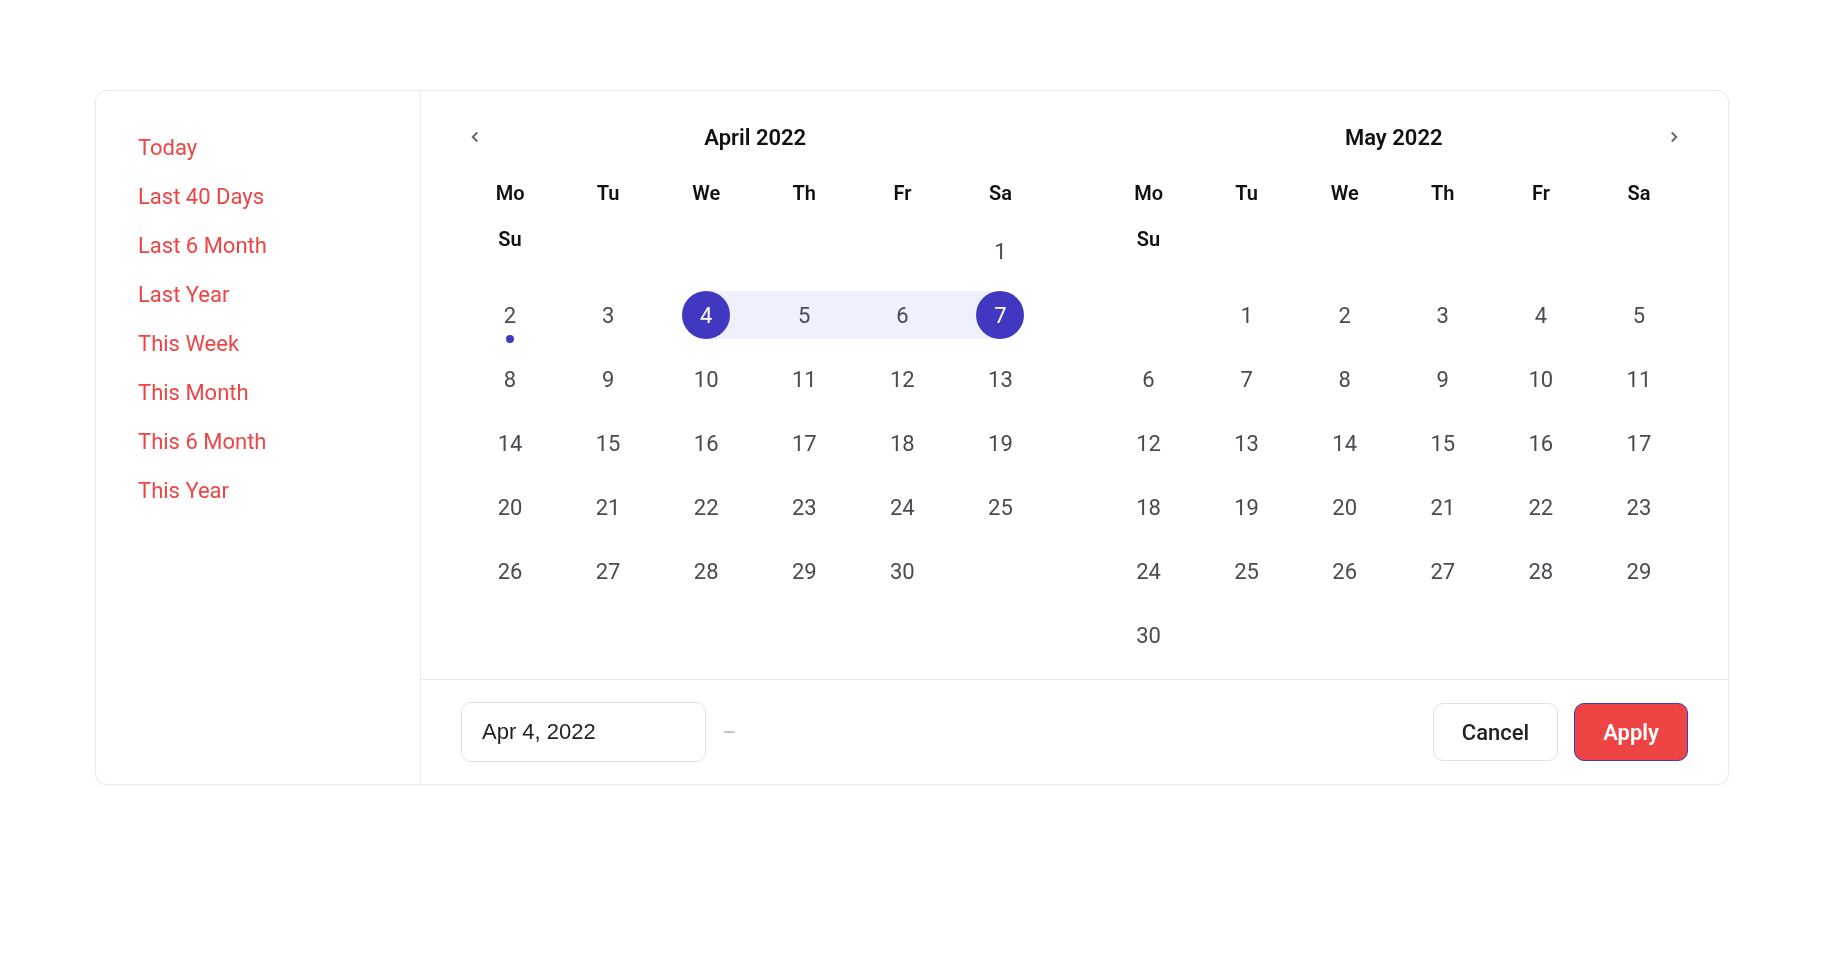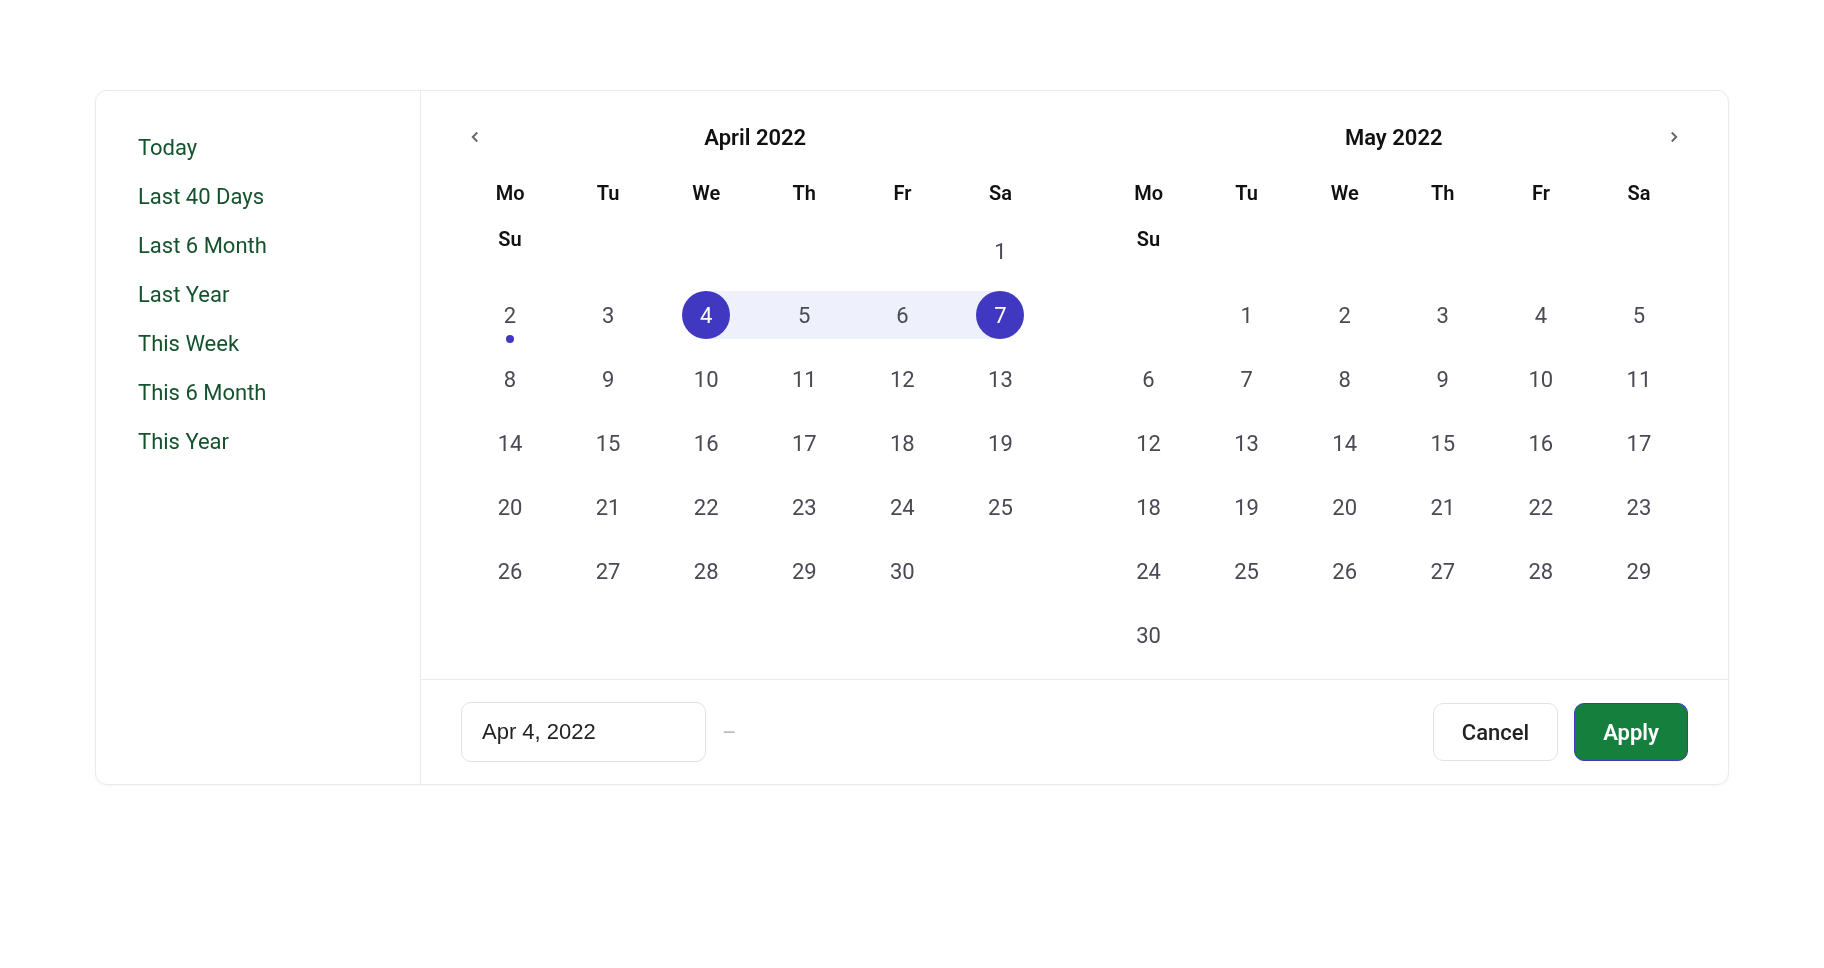--- a/index.html
+++ b/index.html
@@ -18,21 +18,21 @@
     background: #fff;
   }
   .sidebar {
     width: 325px;
     border-right: 1px solid #eaeaea;
     padding: 32px 0;
   }
   .sidebar .item {
     padding: 12px 42px;
     font-size: 22px;
-    color: #14532d;
+    color: #ef4444;
     cursor: pointer;
     font-weight: 400;
   }
   .main { flex: 1; display: flex; flex-direction: column; }
   .calendars {
     flex: 1;
     display: flex;
     padding: 30px 40px 20px 40px;
     gap: 50px;
   }
@@ -126,36 +126,37 @@
     cursor: pointer;
     display: flex; align-items: center;
     font-weight: 500;
   }
   .btn.secondary {
     background: #fff;
     border: 1px solid #e2e2e6;
     color: #222;
   }
   .btn.primary {
-    background: #15803d;
+    background: #ef4444;
     border: 1px solid #4138c2;
     color: #fff;
     font-weight: 600;
   }
 </style>
 </head>
 <body>
 
 <div class="picker">
   <div class="sidebar" id="sidebar">
       <div class="item">Today</div>
       <div class="item">Last 40 Days</div>
       <div class="item">Last 6 Month</div>
       <div class="item">Last Year</div>
       <div class="item">This Week</div>
+      <div class="item">This Month</div>
       <div class="item">This 6 Month</div>
       <div class="item">This Year</div>
     </div>
   <div class="main">
     <div class="calendars" id="calendars">
         <div class="cal">
           <div class="cal-header">
             <div class="nav-btn left">
               <svg width="18" height="18" viewBox="0 0 24 24" fill="none" stroke="currentColor" stroke-width="2.5">
                 <polyline points="15 18 9 12 15 6"></polyline>

